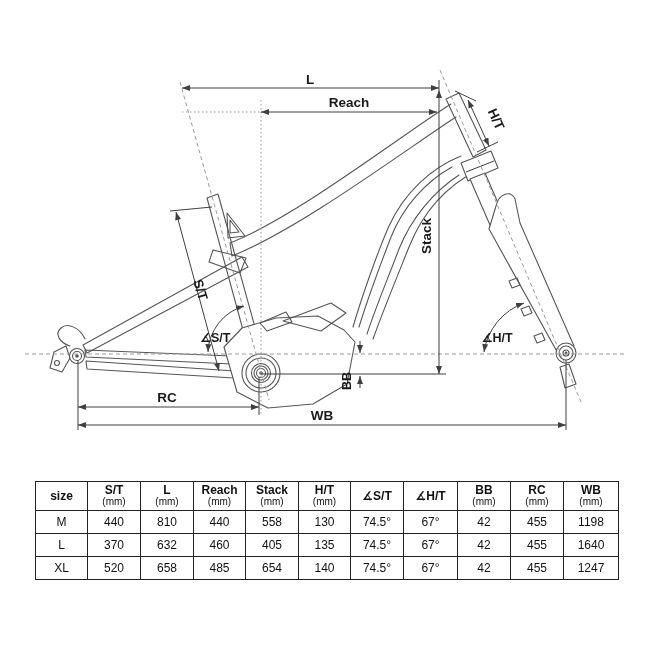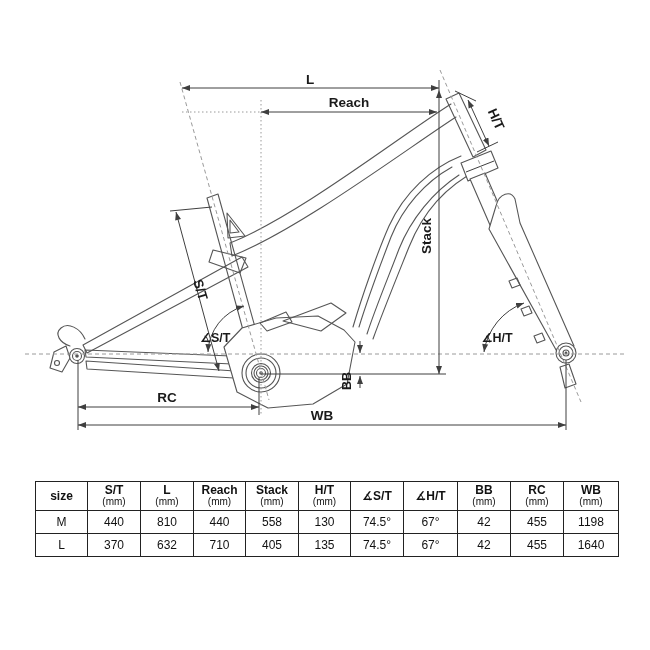--- a/index.html
+++ b/index.html
@@ -191,23 +191,36 @@
       <td>74.5°</td>
       <td>67°</td>
       <td>42</td>
       <td>455</td>
       <td>1198</td>
     </tr>
     <tr>
       <td>L</td>
       <td>370</td>
       <td>632</td>
-      <td>710</td>
+      <td>460</td>
       <td>405</td>
       <td>135</td>
       <td>74.5°</td>
       <td>67°</td>
       <td>42</td>
       <td>455</td>
       <td>1640</td>
     </tr>
+    <tr>
+      <td>XL</td>
+      <td>520</td>
+      <td>658</td>
+      <td>485</td>
+      <td>654</td>
+      <td>140</td>
+      <td>74.5°</td>
+      <td>67°</td>
+      <td>42</td>
+      <td>455</td>
+      <td>1247</td>
+    </tr>
   </tbody>
 </table>
 
 </body></html>

